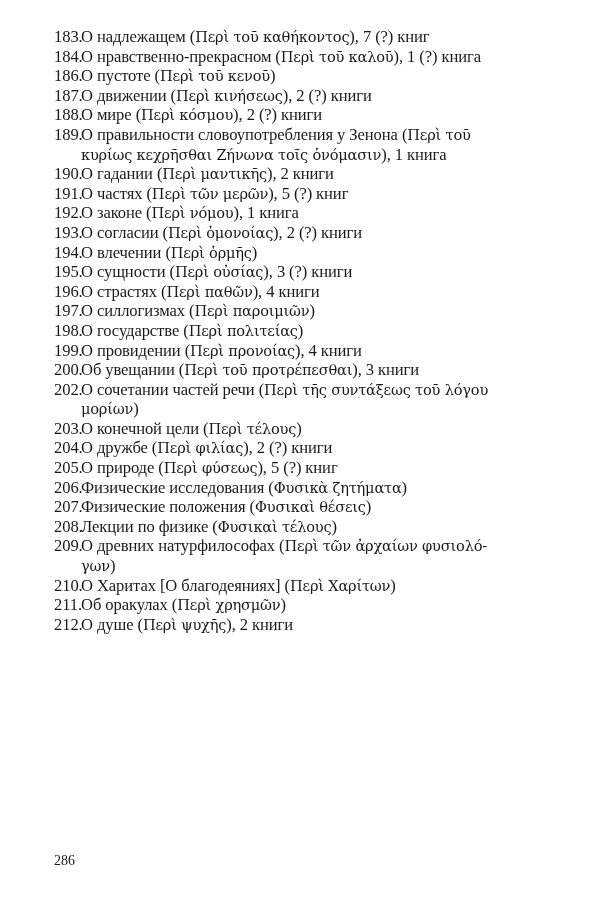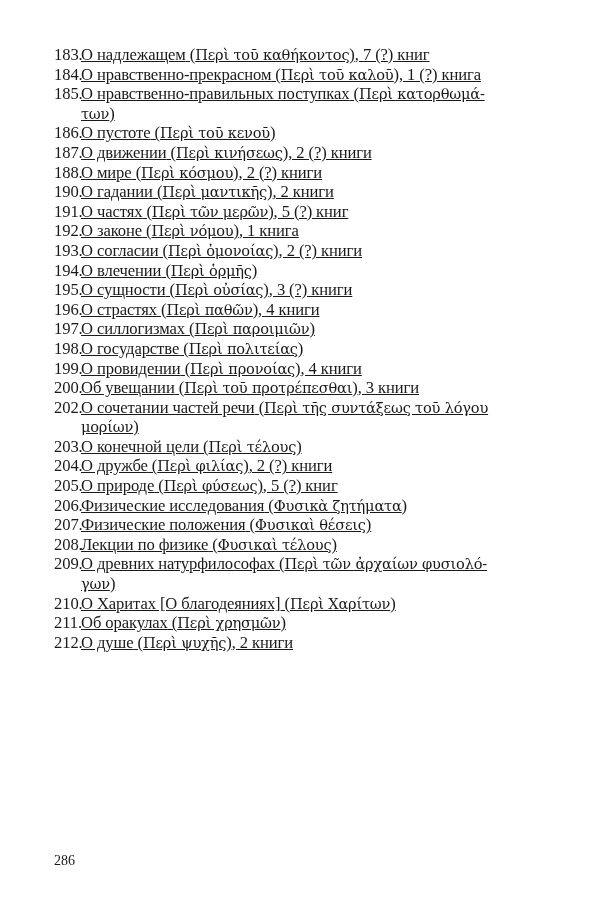--- a/index.html
+++ b/index.html
@@ -11,23 +11,22 @@
       width: 600px;
       height: 905px;
       position: relative;
       overflow: hidden;
       font-family: "Liberation Serif", "DejaVu Serif", serif;
       color: #1a1a1a;
     }
     .page {
       position: absolute;
       left: 54px;
-      top: 45px;
+      top: 27px;
       width: 496px;
-      text-decoration: underline;
     }
     .entry {
       font-size: 16.6px;
       line-height: 19.6px;
       padding-left: 27px;
       text-indent: -27px;
       white-space: normal;
       letter-spacing: -0.1px;
     }
     .entry .num {
@@ -51,24 +50,24 @@
       font-size: 14px;
       font-family: "Liberation Serif", serif;
     }
   </style>
 </head>
 <body>
 
 <div class="page" id="page">
     <div class="entry"><span class="num">183.</span><span>О надлежащем</span> (<span class="greek">Περὶ τοῦ καθήκοντος</span>)<span>, 7 (?) книг</span></div>
     <div class="entry"><span class="num">184.</span><span>О нравственно-прекрасном</span> (<span class="greek">Περὶ τοῦ καλοῦ</span>)<span>, 1 (?) книга</span></div>
-    <div class="entry"><span class="num">185.</span><span>О нравственно-правильных поступках</span> (<span class="greek">Περὶ κατορθωμά-</span><span class="line2"><span class="greek">των</span>)<span></span></span></div>
     <div class="entry"><span class="num">186.</span><span>О пустоте</span> (<span class="greek">Περὶ τοῦ κενοῦ</span>)<span></span></div>
     <div class="entry"><span class="num">187.</span><span>О движении</span> (<span class="greek">Περὶ κινήσεως</span>)<span>, 2 (?) книги</span></div>
     <div class="entry"><span class="num">188.</span><span>О мире</span> (<span class="greek">Περὶ κόσμου</span>)<span>, 2 (?) книги</span></div>
+    <div class="entry"><span class="num">189.</span><span>О правильности словоупотребления у Зенона</span> (<span class="greek">Περὶ τοῦ</span><span class="line2"><span class="greek">κυρίως κεχρῆσθαι Ζήνωνα τοῖς ὀνόμασιν</span>)<span>, 1 книга</span></span></div>
     <div class="entry"><span class="num">190.</span><span>О гадании</span> (<span class="greek">Περὶ μαντικῆς</span>)<span>, 2 книги</span></div>
     <div class="entry"><span class="num">191.</span><span>О частях</span> (<span class="greek">Περὶ τῶν μερῶν</span>)<span>, 5 (?) книг</span></div>
     <div class="entry"><span class="num">192.</span><span>О законе</span> (<span class="greek">Περὶ νόμου</span>)<span>, 1 книга</span></div>
     <div class="entry"><span class="num">193.</span><span>О согласии</span> (<span class="greek">Περὶ ὁμονοίας</span>)<span>, 2 (?) книги</span></div>
     <div class="entry"><span class="num">194.</span><span>О влечении</span> (<span class="greek">Περὶ ὁρμῆς</span>)<span></span></div>
     <div class="entry"><span class="num">195.</span><span>О сущности</span> (<span class="greek">Περὶ οὐσίας</span>)<span>, 3 (?) книги</span></div>
     <div class="entry"><span class="num">196.</span><span>О страстях</span> (<span class="greek">Περὶ παθῶν</span>)<span>, 4 книги</span></div>
     <div class="entry"><span class="num">197.</span><span>О силлогизмах</span> (<span class="greek">Περὶ παροιμιῶν</span>)<span></span></div>
     <div class="entry"><span class="num">198.</span><span>О государстве</span> (<span class="greek">Περὶ πολιτείας</span>)<span></span></div>
     <div class="entry"><span class="num">199.</span><span>О провидении</span> (<span class="greek">Περὶ προνοίας</span>)<span>, 4 книги</span></div>

